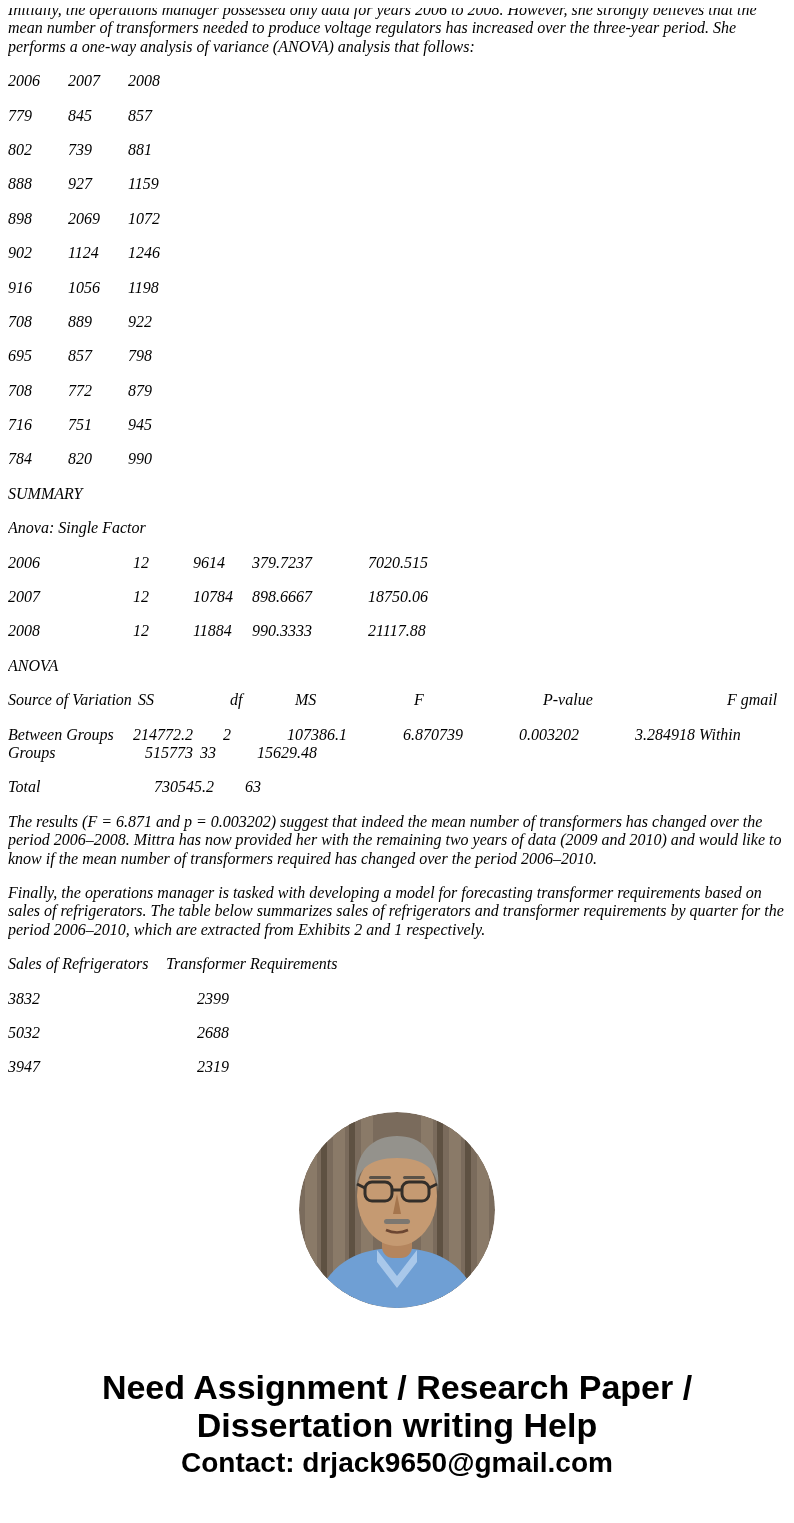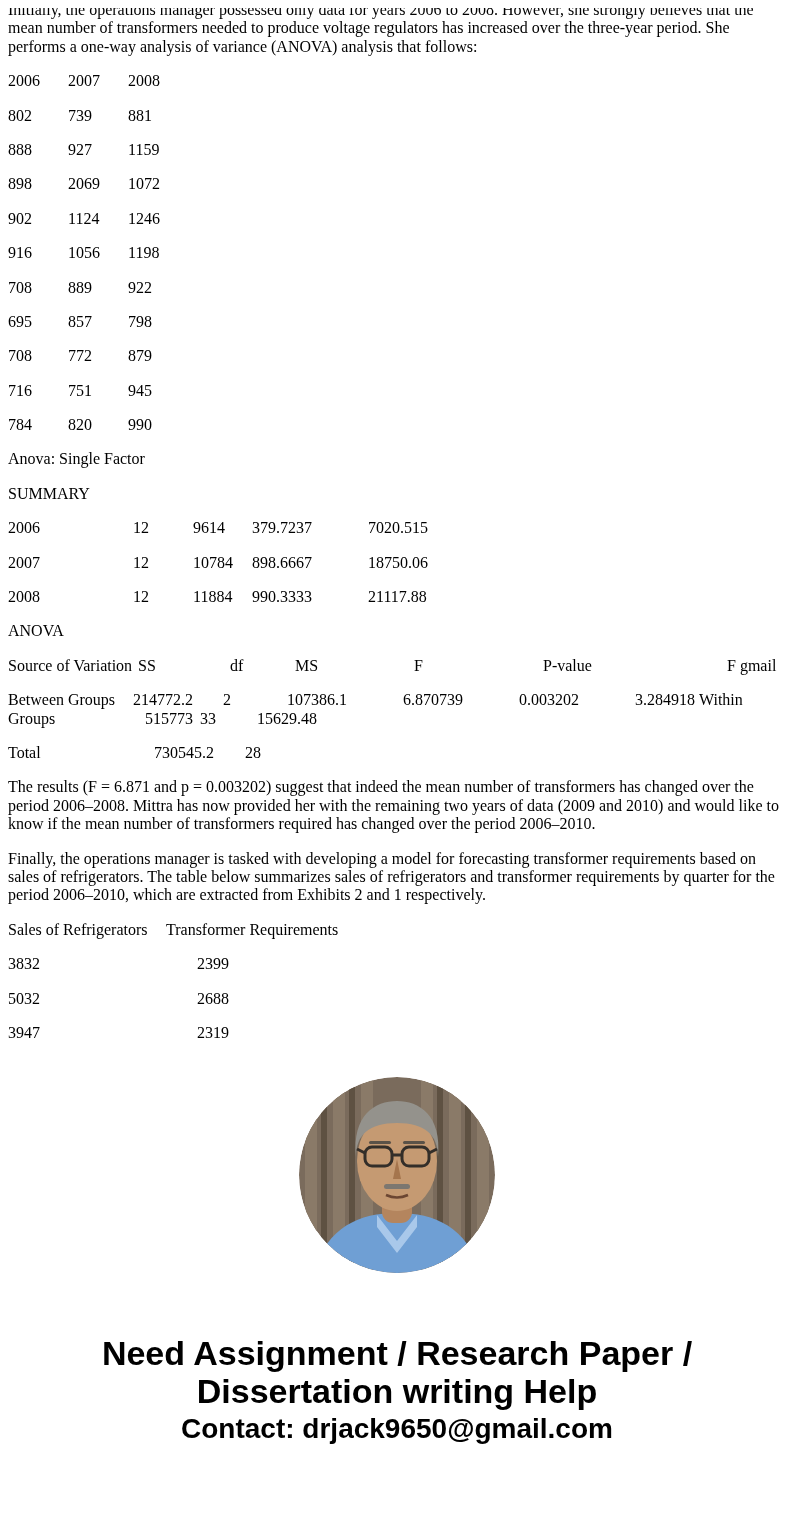--- a/index.html
+++ b/index.html
@@ -6,21 +6,21 @@
     background: #ffffff;
     color: #000000;
   }
   body {
     margin: 8px;
     width: 778px;
     font-family: "Liberation Serif", "DejaVu Serif", serif;
     font-size: 16px;
     line-height: 1.15;
   }
-  p { margin: 16px 0; }
+  p { margin: 16px 0; font-style: italic; }
   .para.first { margin-top: -7px; }
   .c { display: inline-block; vertical-align: top; white-space: nowrap; }
   .w55{width:55px}.w56{width:56px}.w57{width:57px}.w59{width:59px}.w60{width:60px}
   .w64{width:64px}.w65{width:65px}.w90{width:90px}.w91{width:91px}.w92{width:92px}
   .w112{width:112px}.w116{width:116px}.w119{width:119px}.w125{width:125px}
   .w129{width:129px}.w130{width:130px}.w137{width:137px}.w146{width:146px}
   .w158{width:158px}.w178{width:178px}.w184{width:184px}.w189{width:189px}
   .portrait-wrap {
     margin-top: 35px;
     text-align: center;
@@ -53,47 +53,48 @@
 </style>
 </head>
 <body>
 
 <main>
 
   <p class="para first">Initially, the operations manager possessed only data for years 2006 to 2008. However, she strongly believes that the mean number of transformers needed to produce voltage regulators has increased over the three-year period. She performs a one-way analysis of variance (ANOVA) analysis that follows:</p>
 
   <p class="row"><span class="c w60">2006</span><span class="c w60">2007</span><span class="c">2008</span></p>
 
+  <p class="row"><span class="c w60">779</span><span class="c w60">845</span><span class="c">857</span></p>
   <p class="row"><span class="c w60">802</span><span class="c w60">739</span><span class="c">881</span></p>
   <p class="row"><span class="c w60">888</span><span class="c w60">927</span><span class="c">1159</span></p>
   <p class="row"><span class="c w60">898</span><span class="c w60">2069</span><span class="c">1072</span></p>
   <p class="row"><span class="c w60">902</span><span class="c w60">1124</span><span class="c">1246</span></p>
   <p class="row"><span class="c w60">916</span><span class="c w60">1056</span><span class="c">1198</span></p>
   <p class="row"><span class="c w60">708</span><span class="c w60">889</span><span class="c">922</span></p>
   <p class="row"><span class="c w60">695</span><span class="c w60">857</span><span class="c">798</span></p>
   <p class="row"><span class="c w60">708</span><span class="c w60">772</span><span class="c">879</span></p>
   <p class="row"><span class="c w60">716</span><span class="c w60">751</span><span class="c">945</span></p>
   <p class="row"><span class="c w60">784</span><span class="c w60">820</span><span class="c">990</span></p>
 
+  <p>SUMMARY</p>
+
   <p>Anova: Single Factor</p>
-
-  <p>SUMMARY</p>
 
 
   <p class="row"><span class="c w125">2006</span><span class="c w60">12</span><span class="c w59">9614</span><span class="c w116">379.7237</span><span class="c">7020.515</span></p>
   <p class="row"><span class="c w125">2007</span><span class="c w60">12</span><span class="c w59">10784</span><span class="c w116">898.6667</span><span class="c">18750.06</span></p>
   <p class="row"><span class="c w125">2008</span><span class="c w60">12</span><span class="c w59">11884</span><span class="c w116">990.3333</span><span class="c">21117.88</span></p>
 
   <p>ANOVA</p>
 
   <p class="row"><span class="c w130">Source of Variation</span><span class="c w92">SS</span><span class="c w65">df</span><span class="c w119">MS</span><span class="c w129">F</span><span class="c w184">P-value</span><span class="c">F gmail</span></p>
 
   <p class="row"><span class="c w125">Between Groups</span><span class="c w90">214772.2</span><span class="c w64">2</span><span class="c w116">107386.1</span><span class="c w116">6.870739</span><span class="c w116">0.003202</span><span class="c">3.284918</span> <span class="c">Within</span><br><span class="c w137">Groups</span><span class="c w55">515773</span><span class="c w57">33</span><span class="c">15629.48</span></p>
 
-  <p class="row"><span class="c w146">Total</span><span class="c w91">730545.2</span><span class="c">28</span></p>
+  <p class="row"><span class="c w146">Total</span><span class="c w91">730545.2</span><span class="c">63</span></p>
 
   <p>The results (F = 6.871 and p = 0.003202) suggest that indeed the mean number of transformers has changed over the period 2006–2008. Mittra has now provided her with the remaining two years of data (2009 and 2010) and would like to know if the mean number of transformers required has changed over the period 2006–2010.</p>
 
   <p>Finally, the operations manager is tasked with developing a model for forecasting transformer requirements based on sales of refrigerators. The table below summarizes sales of refrigerators and transformer requirements by quarter for the period 2006–2010, which are extracted from Exhibits 2 and 1 respectively.</p>
 
   <p class="row"><span class="c w158">Sales of Refrigerators</span><span class="c">Transformer Requirements</span></p>
 
   <p class="row"><span class="c w189">3832</span><span class="c">2399</span></p>
   <p class="row"><span class="c w189">5032</span><span class="c">2688</span></p>
   <p class="row"><span class="c w189">3947</span><span class="c">2319</span></p>

